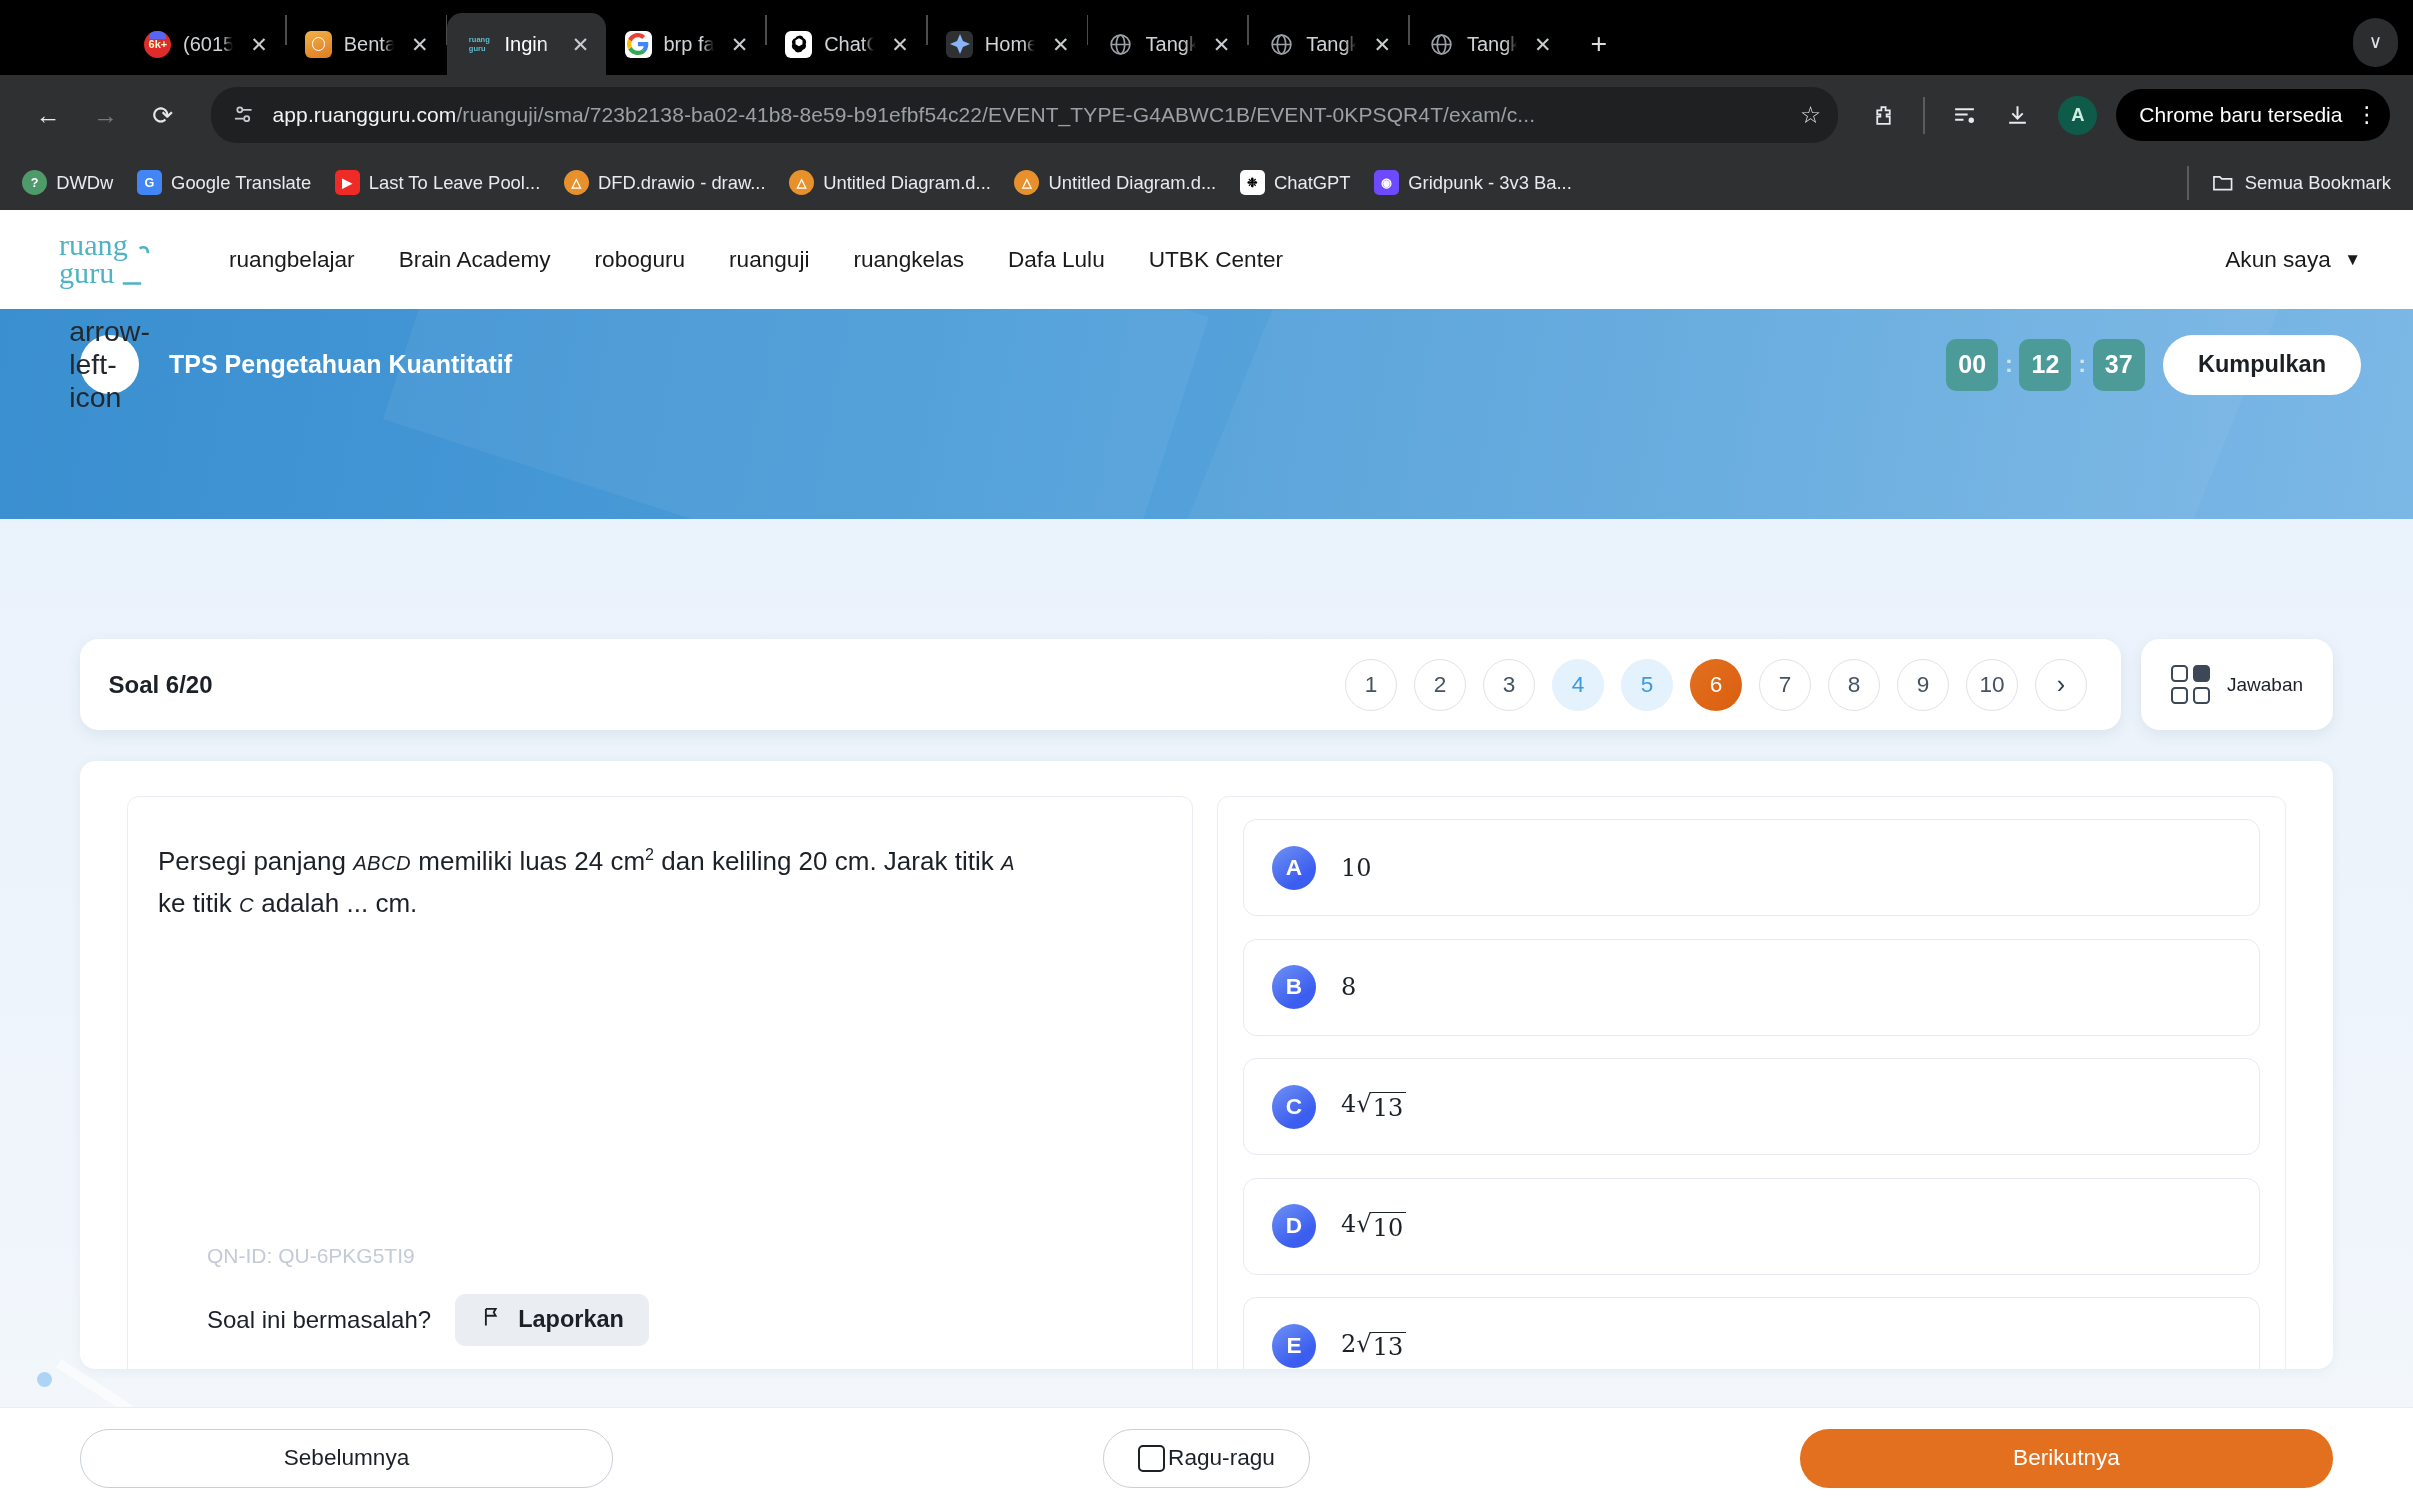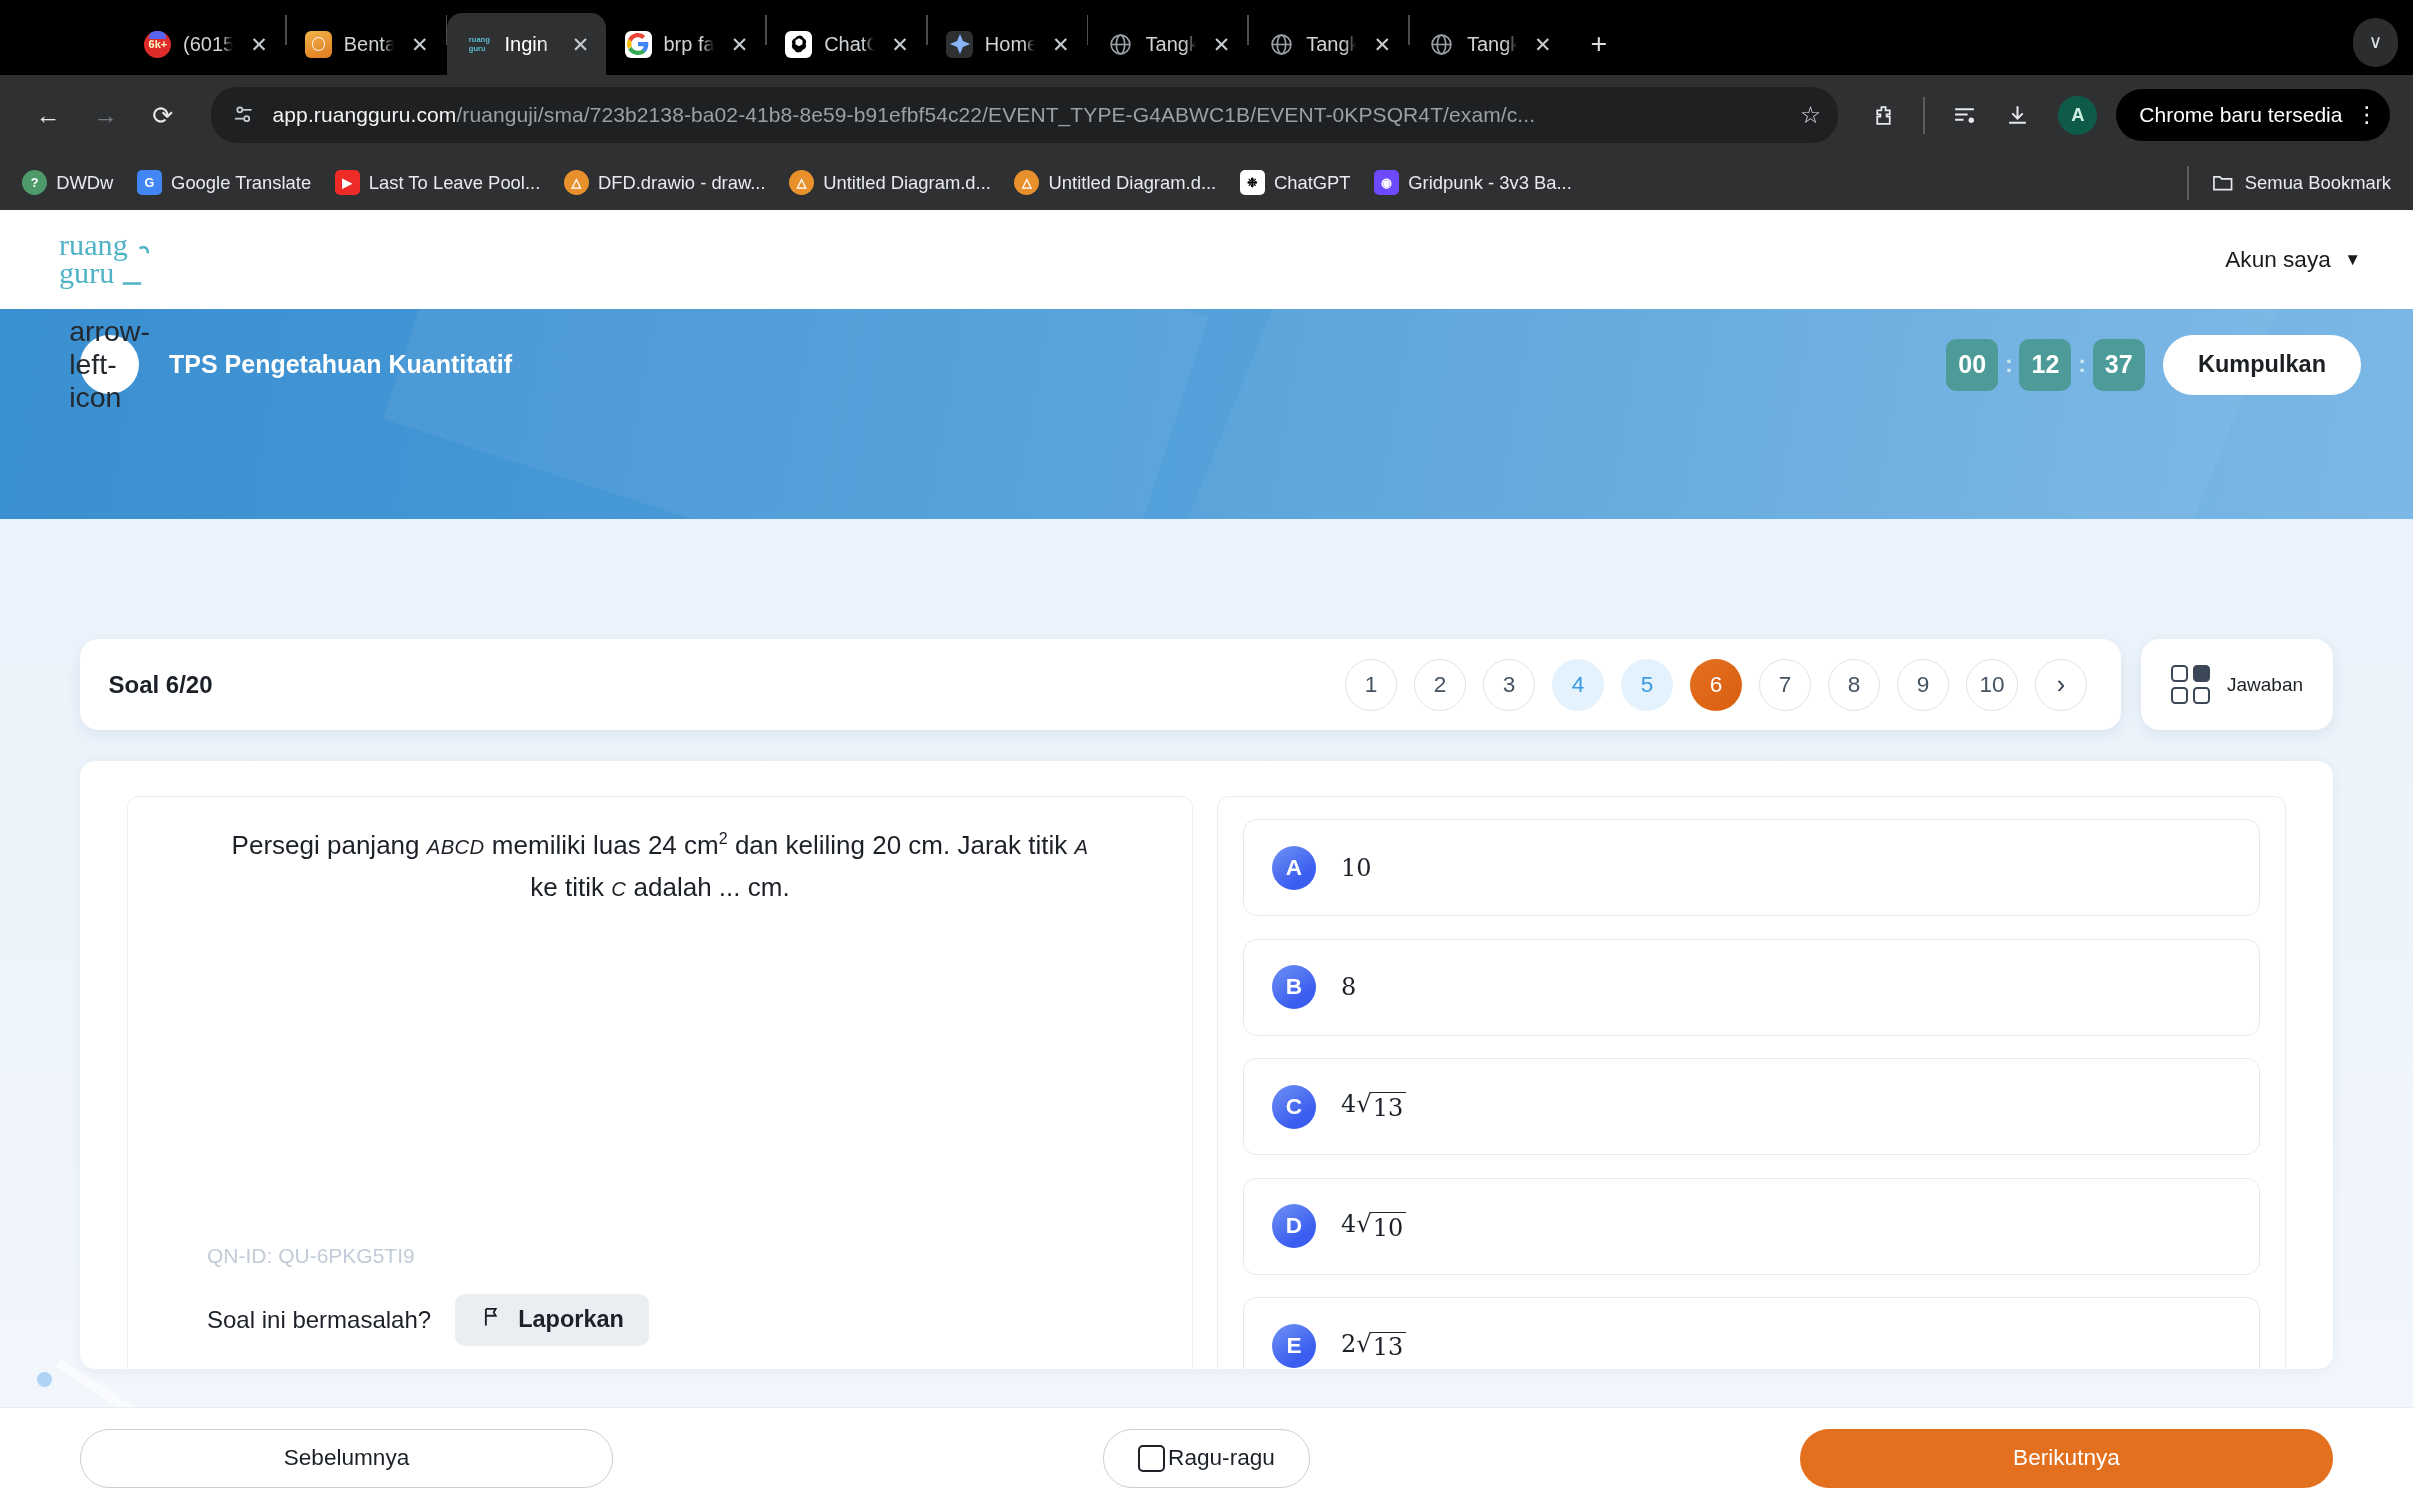--- a/index.html
+++ b/index.html
@@ -200,21 +200,21 @@
   .deco-slash { position: absolute; background: #ffffff; opacity: .55; }
 
   .card {
     position: absolute; top: 551px; left: 80px; right: 80px; bottom: 139px;
     background: #ffffff; border-radius: 15px; box-shadow: 0 1.7px 11.7px rgba(30,60,90,0.06);
     overflow: hidden;
   }
   .card-body { display: flex; padding: 35px 47px 0 47px; gap: 23.5px; }
   .qbox {
     flex: 0 0 1066px; border: 1.7px solid #e9edf2; border-radius: 11.7px;
-    padding: 27px 30px; height: 680px; text-align: center;
+    padding: 43px 30px; height: 680px;
   }
   .qtext { font-size: 26px; line-height: 1.62; color: #1c2128; }
   .ital { font-style: italic; font-size: 0.78em; letter-spacing: 0.4px; }
   .sup { font-size: 0.62em; vertical-align: super; }
   .abox {
     flex: 1 1 auto; border: 1.7px solid #e9edf2; border-radius: 11.7px;
     padding: 22px 25px; height: 680px; display: flex; flex-direction: column; gap: 22.6px;
   }
   .option {
     border: 1.7px solid #e6e9f5; border-radius: 13.4px; height: 97px;
@@ -473,20 +473,29 @@
 
     <div class="site-header">
       <div class="logo">
         <svg width="104" height="64" viewBox="0 0 124 76">
           <text x="0" y="32" font-family="Liberation Serif, serif" font-size="36" fill="#4eb3c6">ruang</text>
           <text x="0" y="66" font-family="Liberation Serif, serif" font-size="36" fill="#4eb3c6">guru</text>
           <path d="M96 24 q10 -4 10 6" stroke="#4eb3c6" stroke-width="3" fill="none"></path>
           <path d="M76 66 h22" stroke="#4eb3c6" stroke-width="3" fill="none"></path>
         </svg>
       </div>
+      <nav class="site-nav">
+        <a>ruangbelajar</a>
+        <a>Brain Academy</a>
+        <a>roboguru</a>
+        <a>ruanguji</a>
+        <a>ruangkelas</a>
+        <a>Dafa Lulu</a>
+        <a>UTBK Center</a>
+      </nav>
       <div class="account">
         <span>Akun saya</span>
         <span class="caret-down">▼</span>
       </div>
     </div>
 
     <div class="content-bg">
       <div class="deco-dot" style="left:37px;top:860px;"></div>
       <div class="deco-dot" style="left:37px;top:918px;"></div>
       <div class="deco-dot" style="left:37px;top:977px;"></div>

